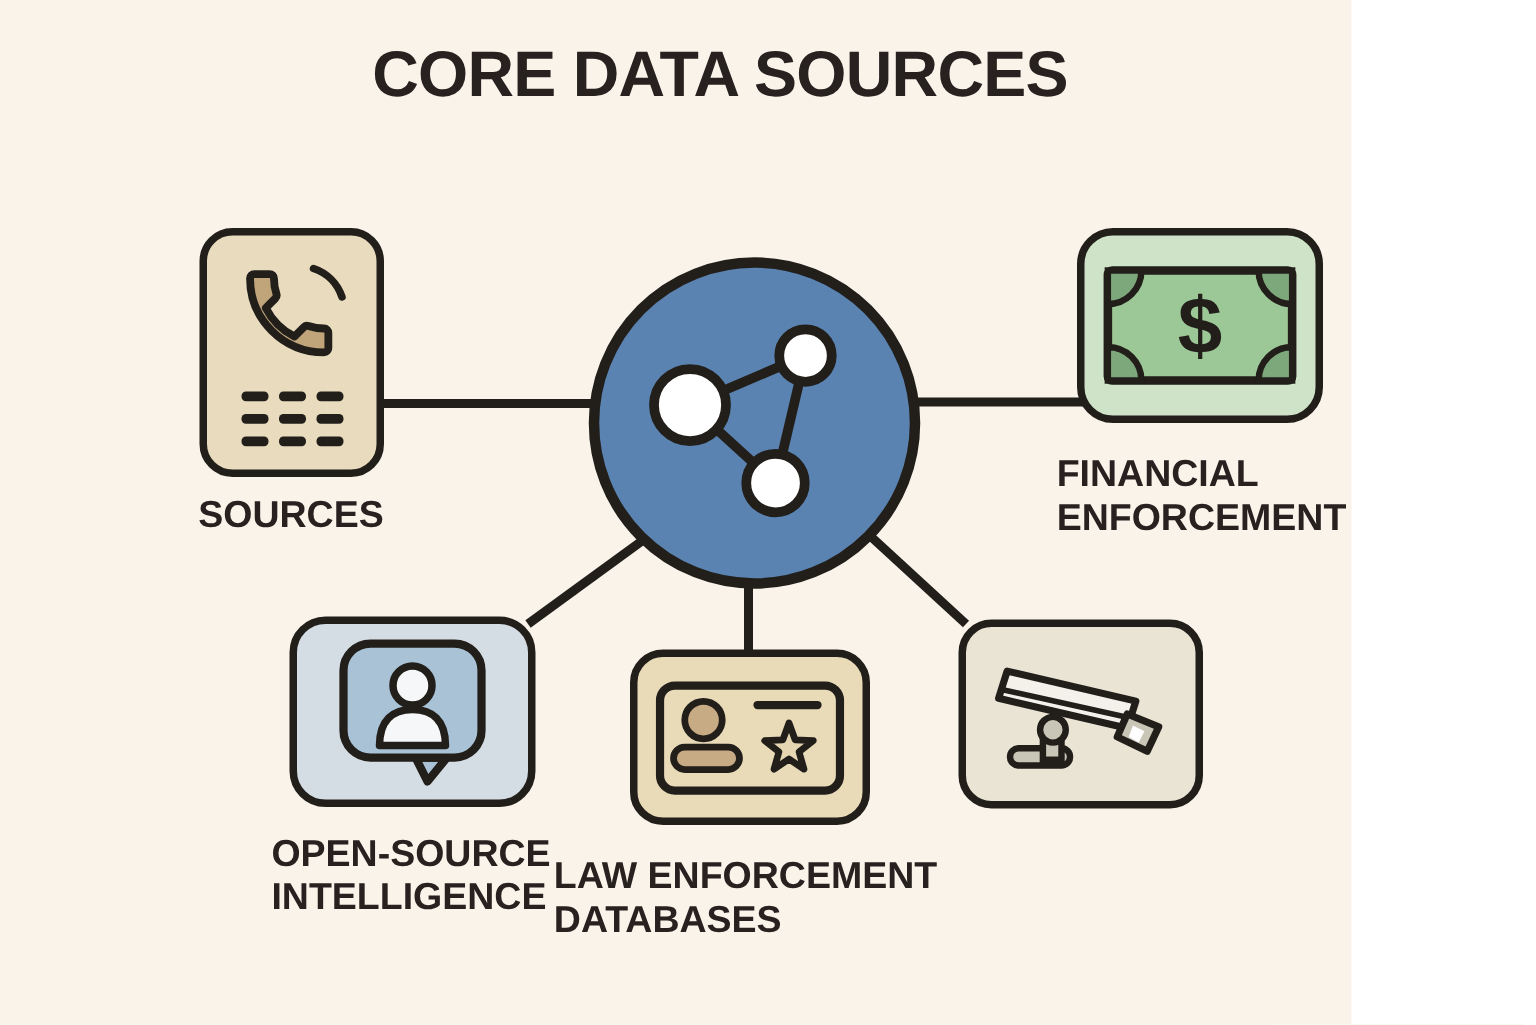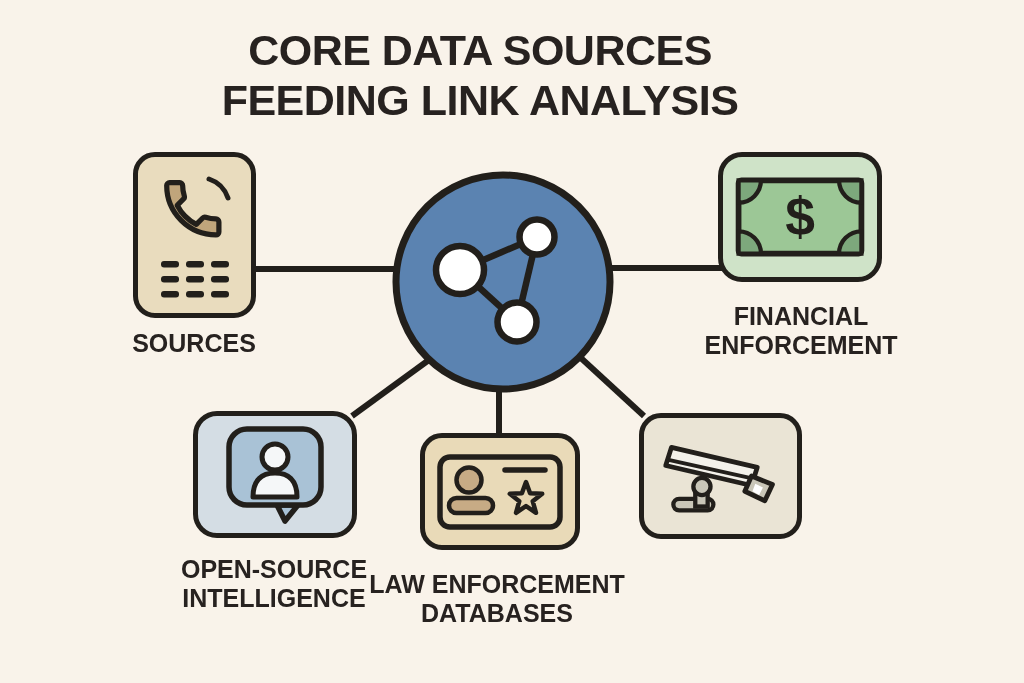--- a/index.html
+++ b/index.html
@@ -1,17 +1,17 @@
 <!DOCTYPE html>
 <html style="--background: #f9f3ea; --line: #221f1b; --text: #272220;"><head>
 <meta charset="utf-8">
 <style>
   html,body{margin:0;padding:0}
   .canvas{
-    position:relative;width:1024px;height:683px;overflow:hidden;
+    position:relative;width:901px;height:683px;overflow:hidden;
     background:var(--background,#f9f3ea);
     font-family:"Liberation Sans",sans-serif;
   }
   .title{
     position:absolute;top:25px;left:0;width:960px;text-align:center;
     font-weight:bold;font-size:43px;line-height:1.17;letter-spacing:-0.5px;
     color:var(--text,#272220);
   }
   .conn{position:absolute;left:0;top:0;z-index:1}
   .conn line{stroke:var(--line,#221f1b);stroke-width:6}
@@ -20,21 +20,21 @@
     position:absolute;z-index:2;box-sizing:border-box;
     border:5px solid var(--line,#221f1b);
     display:flex;align-items:center;justify-content:center;
   }
   .c-telecom{left:133px;top:152px;width:123px;height:166px;border-radius:22px}
   .c-financial{left:718px;top:152px;width:164px;height:130px;border-radius:24px}
   .c-osint{left:193px;top:411px;width:164px;height:127px;border-radius:24px}
   .c-law{left:420px;top:433px;width:160px;height:117px;border-radius:22px}
   .c-multi{left:639px;top:413px;width:163px;height:126px;border-radius:22px}
   .label{
-    position:absolute;z-index:3;transform:translateX(-50%);text-align:center;
+    position:absolute;z-index:3;transform:translateX(-50%);text-align:left;
     font-weight:bold;font-size:25px;line-height:1.14;white-space:nowrap;
     color:var(--text,#272220);
   }
   .l-telecom{left:194px;top:329px}
   .l-financial{left:801px;top:302px}
   .l-osint{left:274px;top:555px}
   .l-law{left:497px;top:570px}
   .l-multi{left:726px;top:557px}
   .ink{stroke:var(--line,#221f1b)}
   .dash{fill:var(--line,#221f1b)}
@@ -43,21 +43,20 @@
     fill:var(--line,#221f1b);
   }
 </style>
 </head>
 <body>
 
 <div class="canvas">
 
   <div class="title">
     <div>CORE DATA SOURCES</div>
-    <div>FEEDING LINK ANALYSIS</div>
   </div>
 
   <svg class="conn" width="1024" height="683">
     <line x1="255" y1="269" x2="470" y2="269"></line>
     <line x1="540" y1="268" x2="752" y2="268"></line>
     <line x1="352" y1="416" x2="470" y2="330"></line>
     <line x1="499" y1="436" x2="499" y2="330"></line>
     <line x1="644" y1="416" x2="545" y2="325"></line>
   </svg>
 

